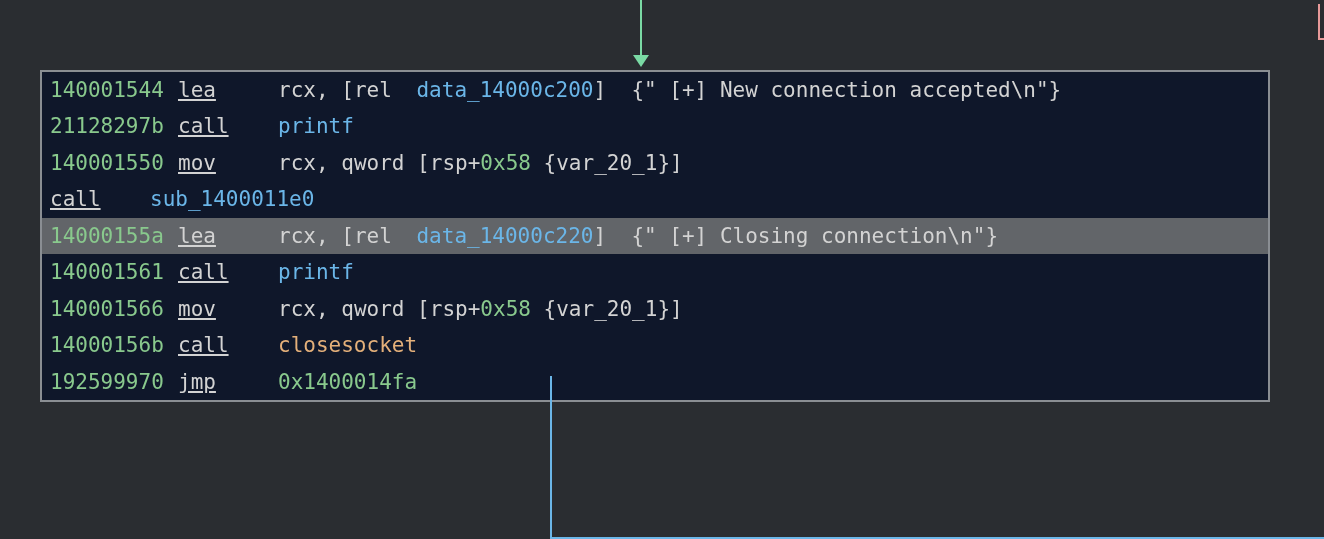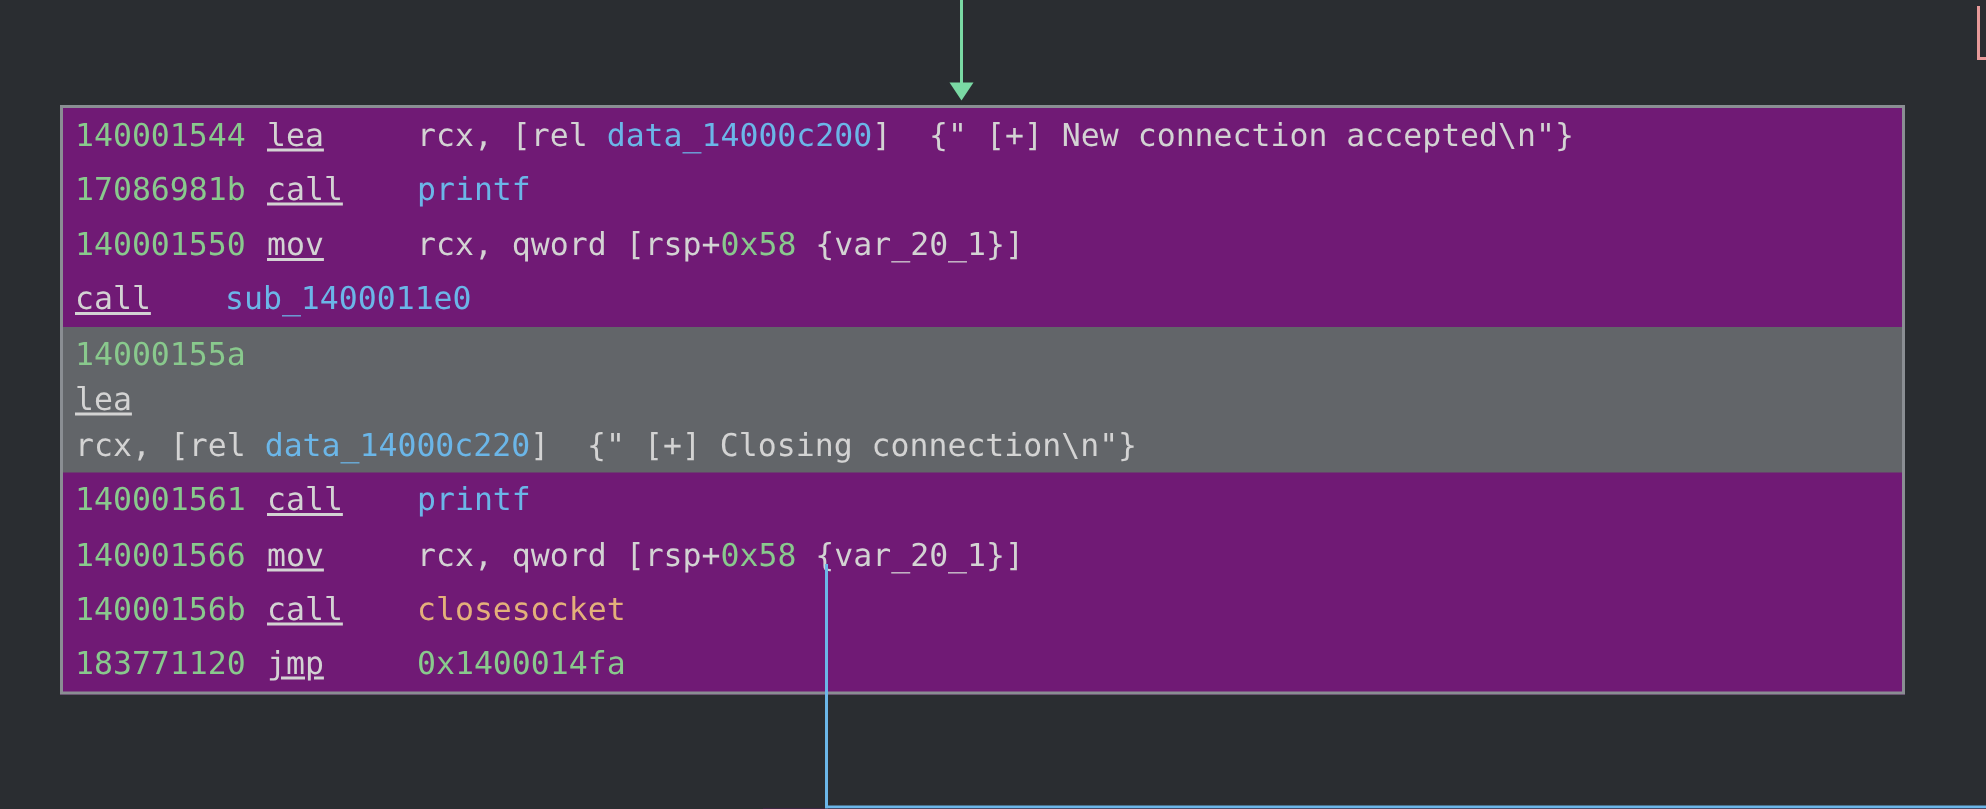--- a/index.html
+++ b/index.html
@@ -64,76 +64,75 @@
     border-top: 2px solid #6bb6e8;
   }
 
   
   .block {
     position: absolute;
     left: 40px;
     top: 70px;
     width: 1230px;
     border: 2px solid #8a8e93;
-    background: #701a75;
+    background: #0f172a;
     box-sizing: border-box;
   }
 
   .row {
     display: flex;
     align-items: baseline;
     padding: 3px 8px 3px 8px;
     white-space: pre;
     line-height: 1.45;
   }
   .row.hl {
     background: #626569;
-    flex-direction: column;
   }
 
   .addr {
     color: #89c98d;
     width: 128px;
     flex: 0 0 auto;
   }
   .mnem {
     color: #d3d3d3;
     width: 100px;
     flex: 0 0 auto;
     text-decoration: underline;
   }
   .ops {
     flex: 1 1 auto;
   }
 
   .c-reg   { color: #d3d3d3; }
   .c-punc  { color: #d3d3d3; }
   .c-kw    { color: #d3d3d3; margin-top: 36px; }
-  .c-data  { color: #6bb6e8; }
+  .c-data  { color: #6bb6e8; margin-left: 12px; }
   .c-str   { color: #d3d3d3; }
   .c-num   { color: #89c98d; }
   .c-var   { color: #d3d3d3; text-align: right; }
   .c-func  { color: #6bb6e8; margin-top: 26px; }
   .c-call  { color: #e4b07a; }
   .c-jmp   { color: #89c98d; }
 
 </style>
 </head>
 <body>
 
 <div class="in-arrow-line"></div>
 <div class="in-arrow-head"></div>
 <div class="right-frag"></div>
 
 <div class="block" id="block">
     <div class="row"><span class="addr">140001544</span><span class="mnem">lea</span><span class="ops"><span class="c-reg">rcx</span><span class="c-punc">, [</span><span class="c-kw">rel </span><span class="c-data">data_14000c200</span><span class="c-str">]  {" [+] New connection accepted\n"}</span></span></div>
-    <div class="row"><span class="addr">17086981b</span><span class="mnem">call</span><span class="ops"><span class="c-func">printf</span></span></div>
+    <div class="row"><span class="addr">21128297b</span><span class="mnem">call</span><span class="ops"><span class="c-func">printf</span></span></div>
     <div class="row"><span class="addr">140001550</span><span class="mnem">mov</span><span class="ops"><span class="c-reg">rcx</span><span class="c-punc">, </span><span class="c-kw">qword </span><span class="c-punc">[</span><span class="c-reg">rsp</span><span class="c-punc">+</span><span class="c-num">0x58</span><span class="c-punc"> {</span><span class="c-var">var_20_1</span><span class="c-punc">}]</span></span></div>
     <div class="row"><span class="mnem">call</span><span class="ops"><span class="c-func">sub_1400011e0</span></span></div>
     <div class="row hl"><span class="addr">14000155a</span><span class="mnem">lea</span><span class="ops"><span class="c-reg">rcx</span><span class="c-punc">, [</span><span class="c-kw">rel </span><span class="c-data">data_14000c220</span><span class="c-str">]  {" [+] Closing connection\n"}</span></span></div>
     <div class="row"><span class="addr">140001561</span><span class="mnem">call</span><span class="ops"><span class="c-func">printf</span></span></div>
     <div class="row"><span class="addr">140001566</span><span class="mnem">mov</span><span class="ops"><span class="c-reg">rcx</span><span class="c-punc">, </span><span class="c-kw">qword </span><span class="c-punc">[</span><span class="c-reg">rsp</span><span class="c-punc">+</span><span class="c-num">0x58</span><span class="c-punc"> {</span><span class="c-var">var_20_1</span><span class="c-punc">}]</span></span></div>
     <div class="row"><span class="addr">14000156b</span><span class="mnem">call</span><span class="ops"><span class="c-call">closesocket</span></span></div>
-    <div class="row"><span class="addr">183771120</span><span class="mnem">jmp</span><span class="ops"><span class="c-jmp">0x1400014fa</span></span></div>
+    <div class="row"><span class="addr">192599970</span><span class="mnem">jmp</span><span class="ops"><span class="c-jmp">0x1400014fa</span></span></div>
   </div>
 
 <div class="out-line-v"></div>
 <div class="out-line-h"></div>
 
 </body></html>

